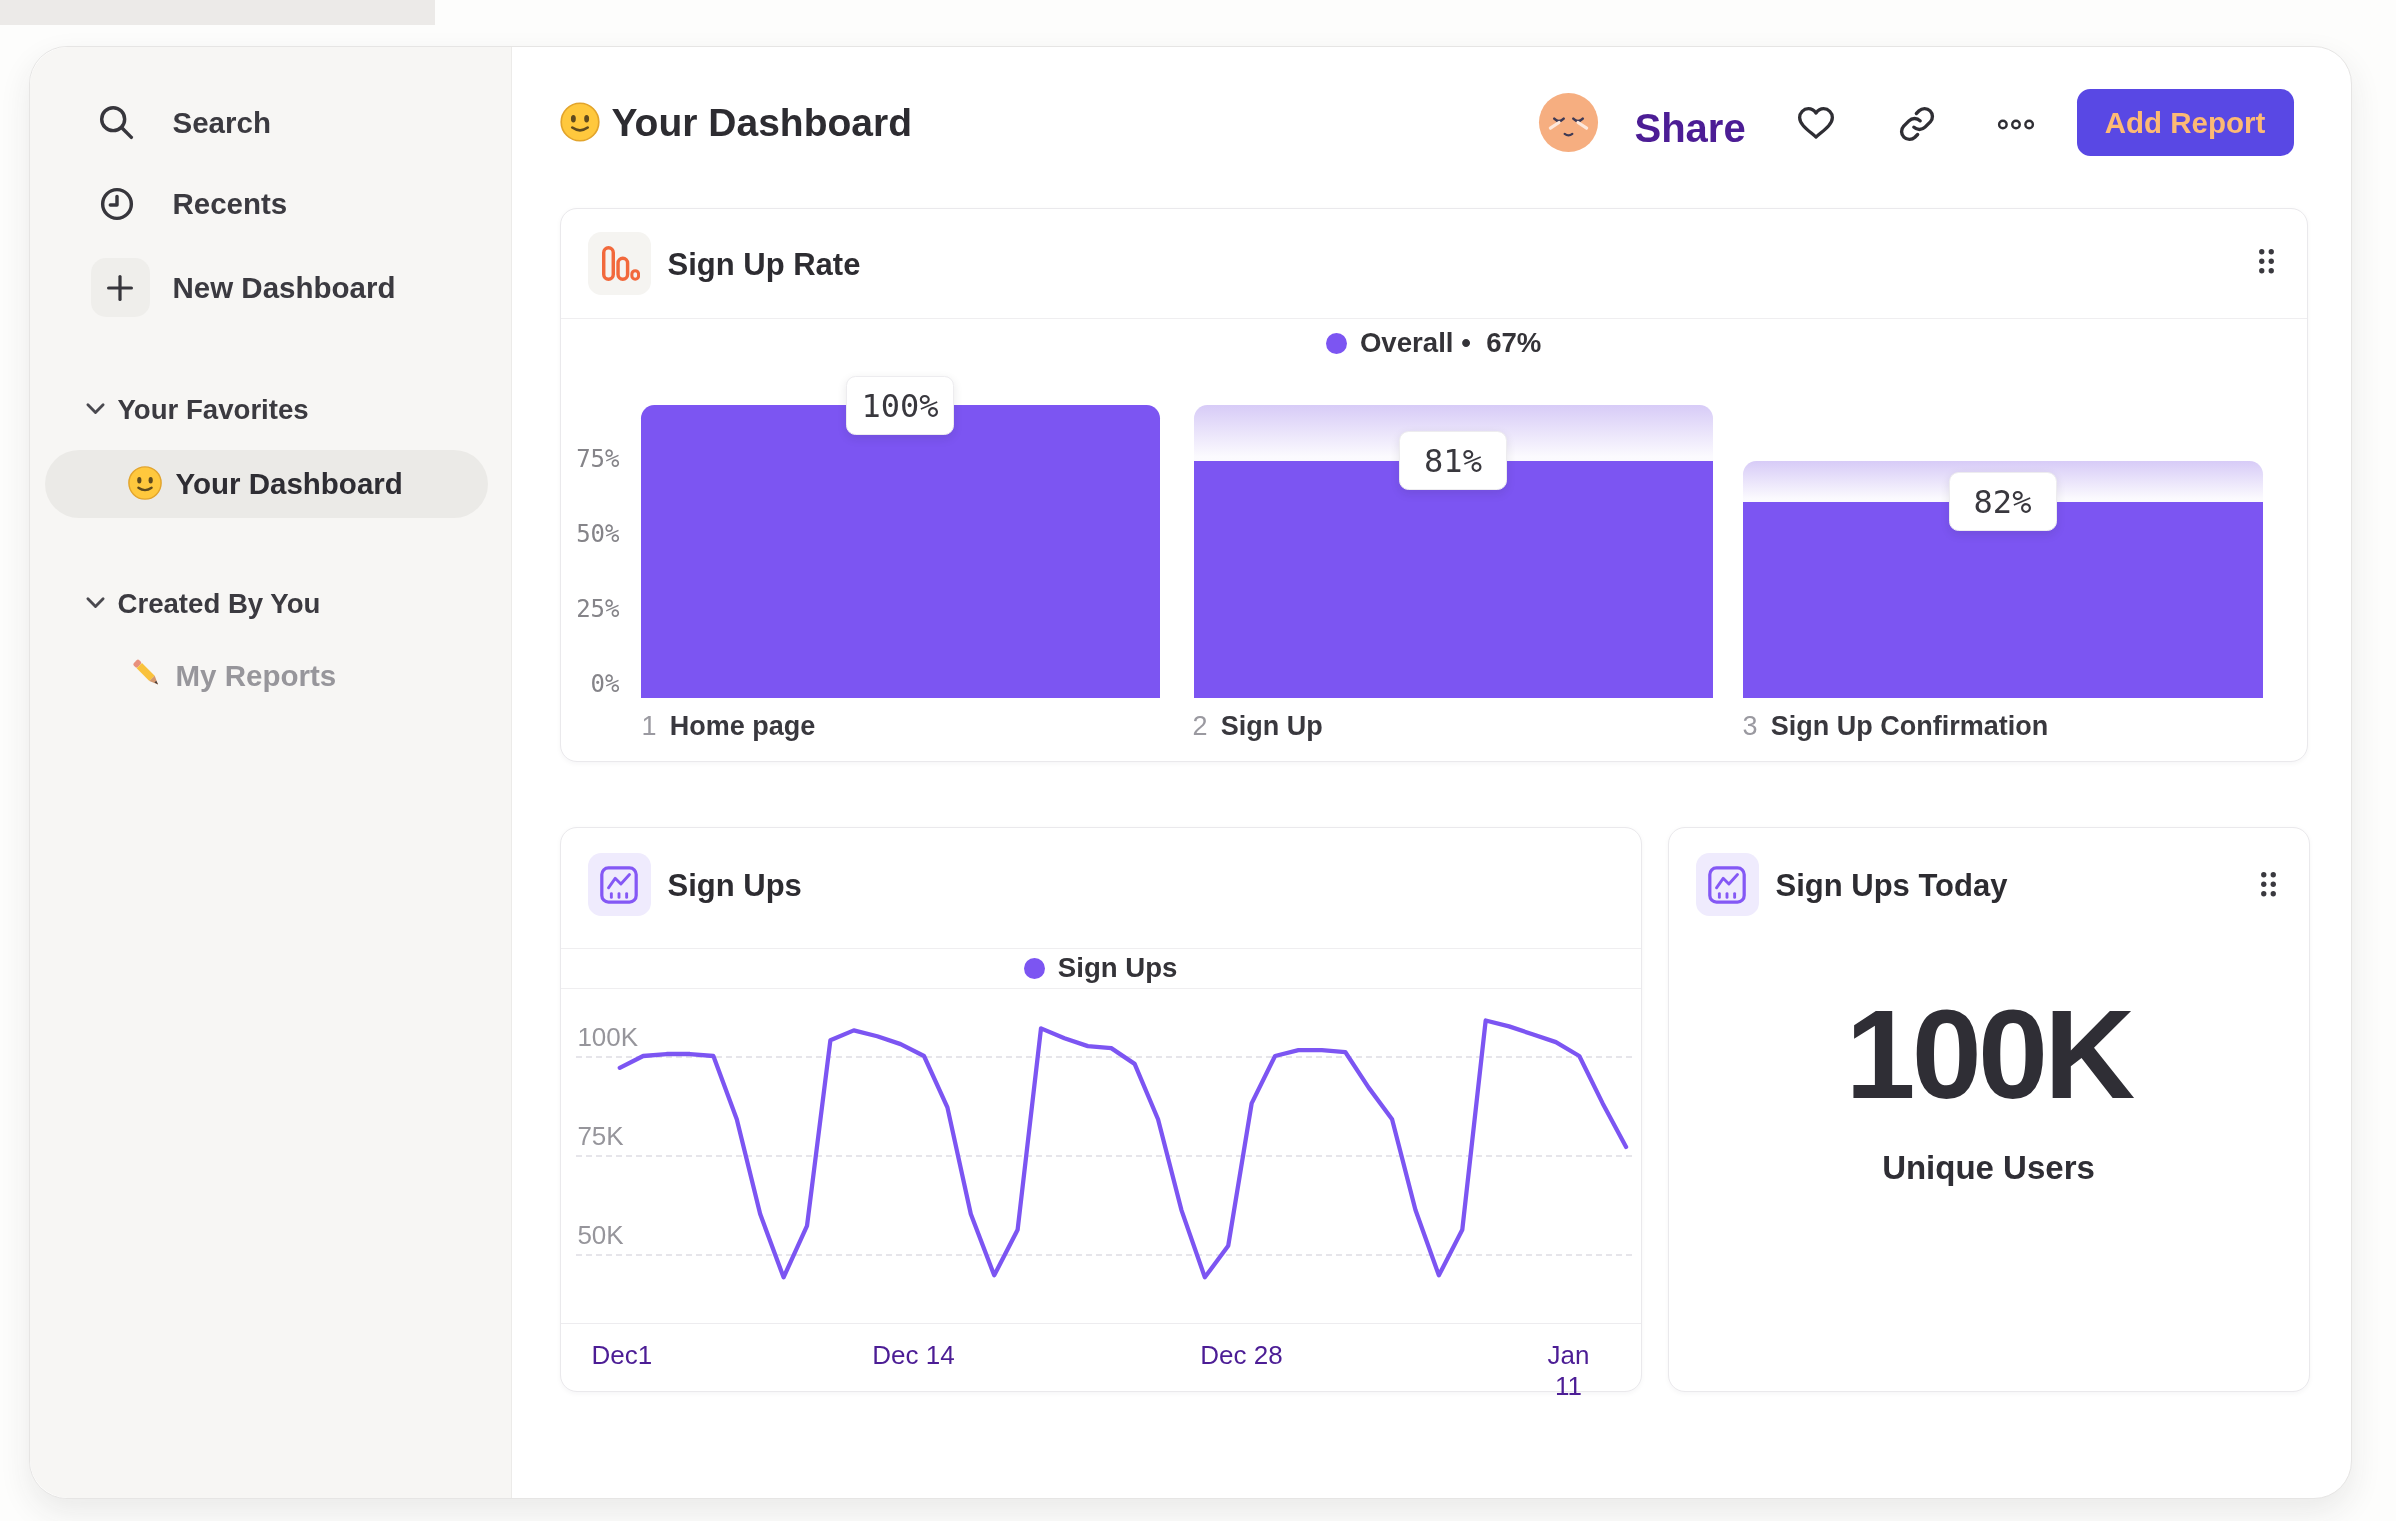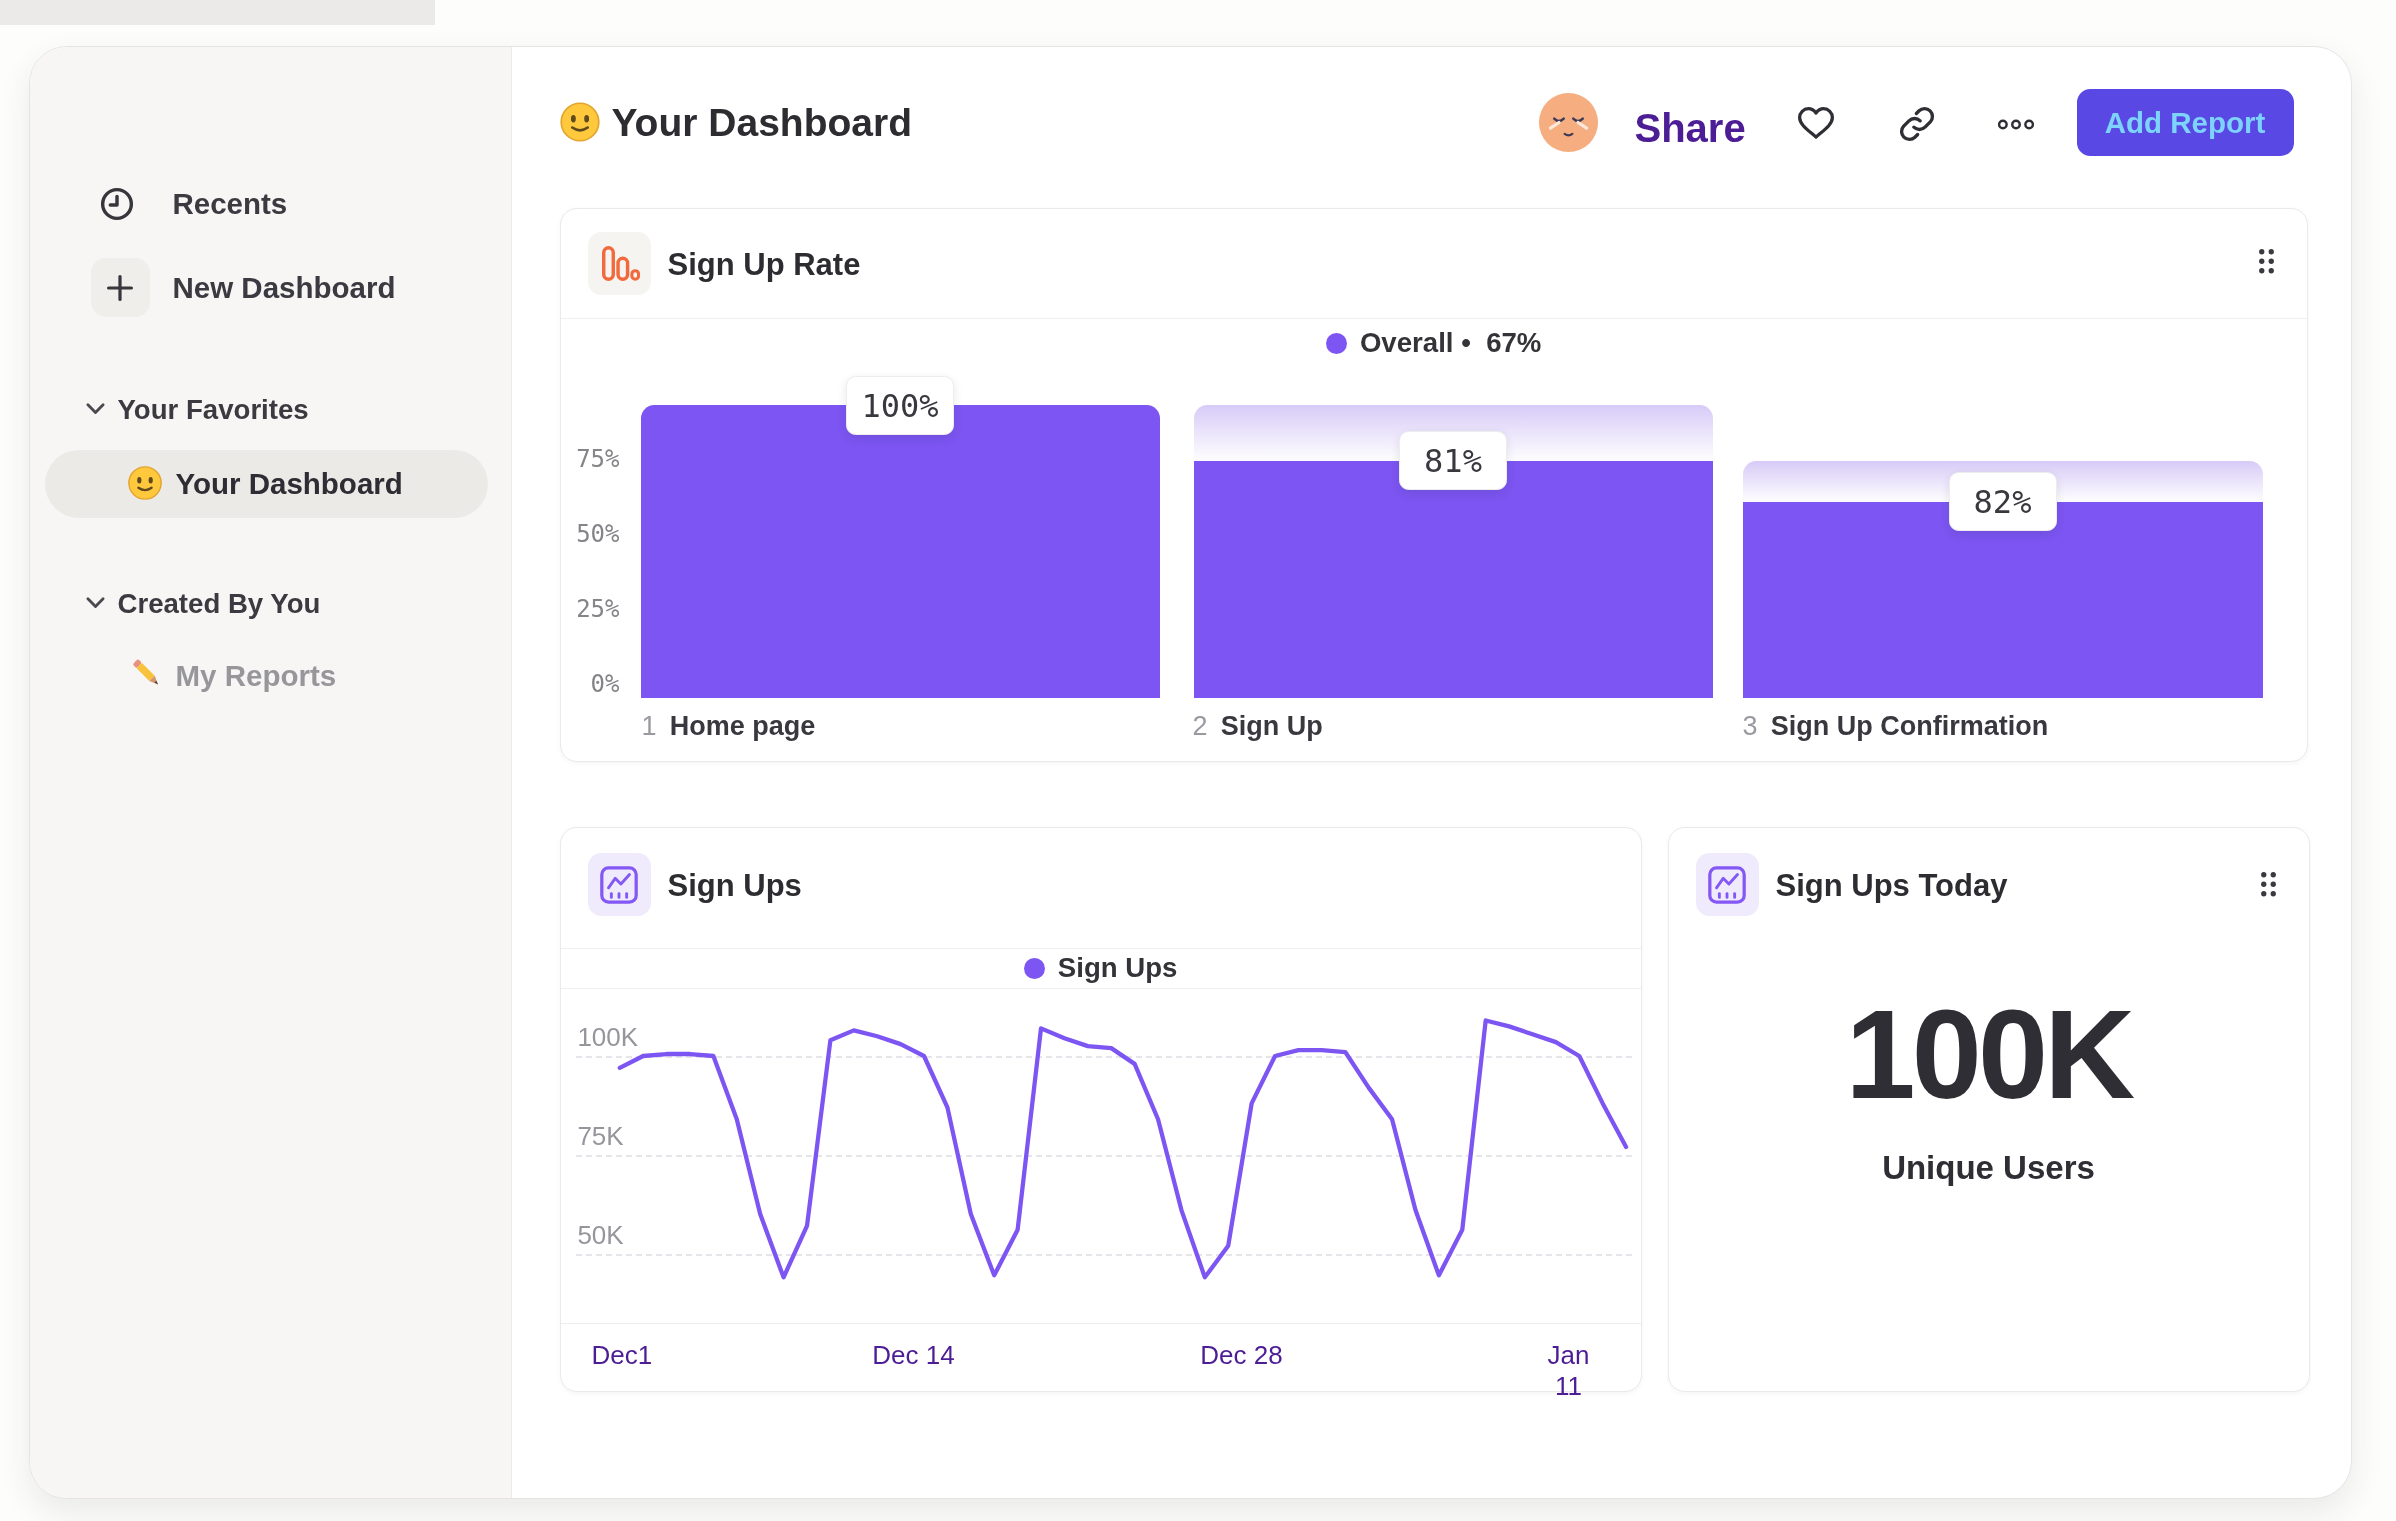--- a/index.html
+++ b/index.html
@@ -32,21 +32,21 @@
   .reports .plabel { position:absolute; left:131px; font-size:29.5px; font-weight:600; color:#97969B; }
 
   
   .hdr-emoji { position:absolute; left:529px; top:54px; }
   .page-title { position:absolute; left:582px; top:54px; font-size:39px; font-weight:700; color:#2D2C31; }
   .avatar { position:absolute; left:1508px; top:45px; width:61px; height:61px; cursor:pointer; }
   .share { position:absolute; left:1605px; top:59px; font-size:40px; font-weight:600; color:#4c1d95; cursor:pointer; }
   .hicon { position:absolute; top:56px; width:42px; height:42px; display:flex; align-items:center; justify-content:center; cursor:pointer; }
   .heart { left:1765px; } .link { left:1866px; } .dots { left:1965px; }
   .add-btn { position:absolute; left:2047px; top:42px; width:217px; height:67px; border:none; cursor:pointer;
-    background:var(--btn,#5948E4); border-radius:13.3px; color:#7dd3fc; font-size:29.5px; font-weight:600;
+    background:var(--btn,#5948E4); border-radius:13.3px; color:#fdba74; font-size:29.5px; font-weight:600;
     font-family:"Liberation Sans",sans-serif; }
 
   
   .card { position:absolute; background:#fff; border:1px solid #EAE9EC; border-radius:17px;
     box-shadow:0 1.9px 5.7px rgba(30,30,40,.04); }
   .card-funnel { left:530px; top:161px; width:1748px; height:554px; }
   .card-line   { left:530px; top:780px; width:1082px; height:565px; }
   .card-today  { left:1638px; top:780px; width:642px; height:565px; }
   .cicon { position:absolute; left:27px; top:23px; width:63px; height:63px; border-radius:13.3px;
     display:flex; align-items:center; justify-content:center; }
@@ -100,20 +100,29 @@
 </head>
 <body>
 
 <div class="stage">
   <div class="top-strip"></div>
 
   <div class="window">
 
     <div class="sidebar">
 
+      <div class="nav-item" style="top:45px;">
+        <span class="nicon">
+          <svg width="44" height="44" viewBox="0 0 46 46">
+              <circle cx="19" cy="19" r="12" fill="none" stroke="#37363C" stroke-width="3.6"></circle>
+              <line x1="28" y1="28" x2="38" y2="38" stroke="#37363C" stroke-width="3.6" stroke-linecap="round"></line>
+            </svg>
+        </span>
+        <span class="nlabel">Search</span>
+      </div>
 
       <div class="nav-item" style="top:126px;">
         <span class="nicon">
           <svg width="44" height="44" viewBox="0 0 46 46">
               <circle cx="23" cy="23" r="15" fill="none" stroke="#37363C" stroke-width="3.6"></circle>
               <path d="M23 15 L23 24 L16 24" fill="none" stroke="#37363C" stroke-width="3.6" stroke-linecap="round" stroke-linejoin="round"></path>
             </svg>
         </span>
         <span class="nlabel">Recents</span>
       </div>

